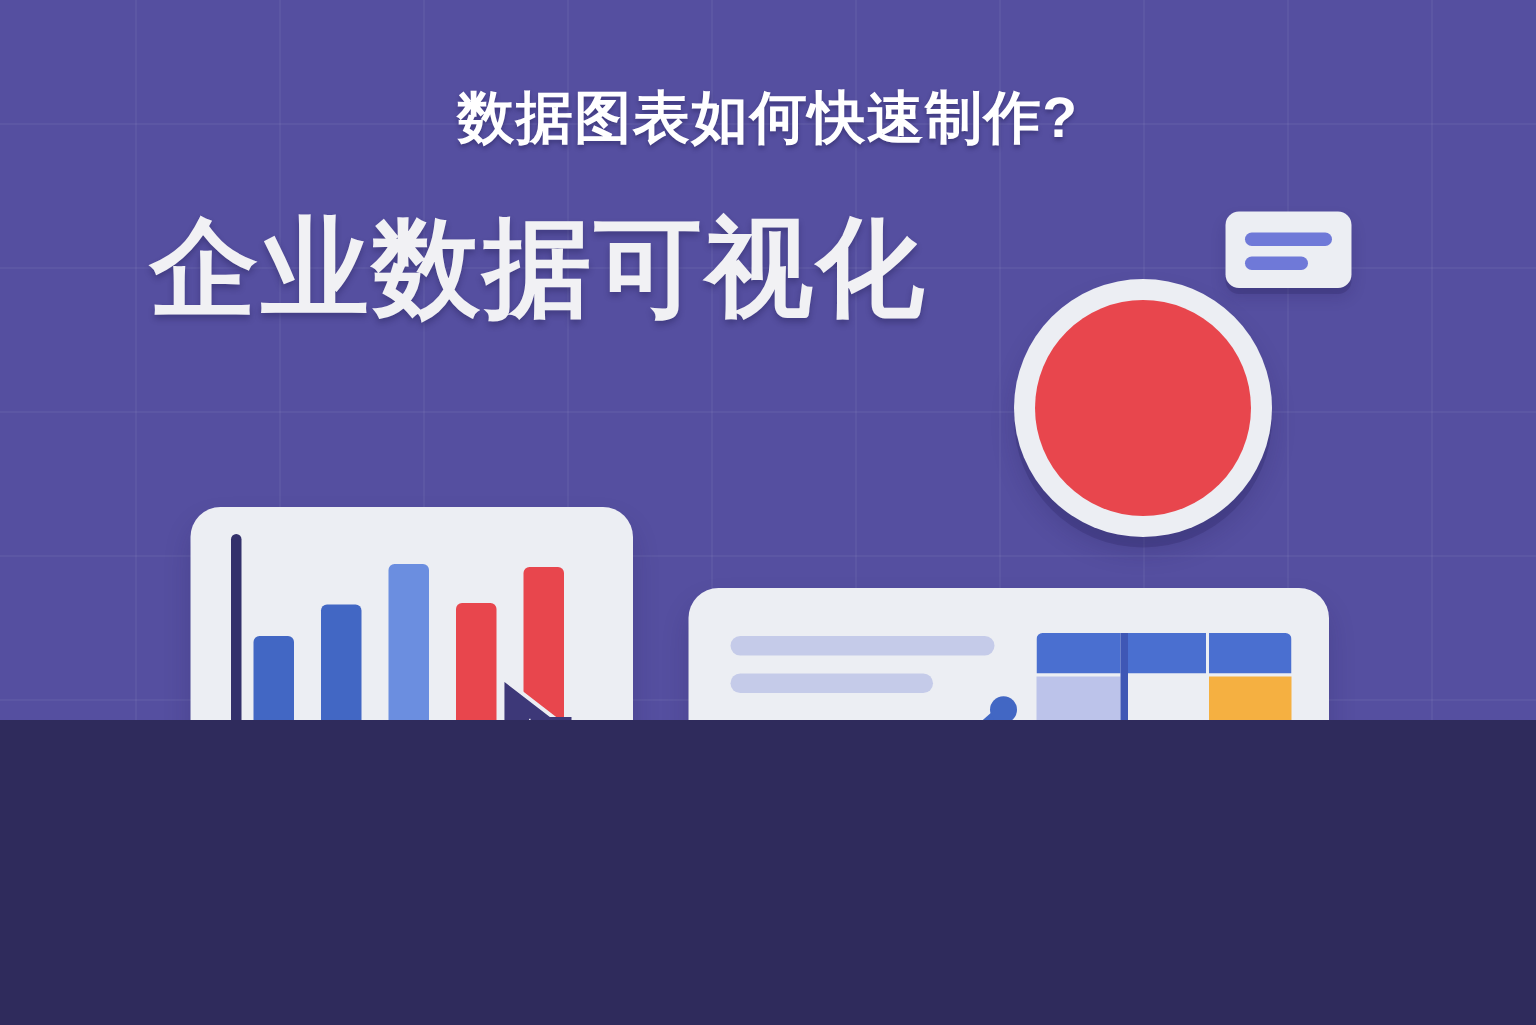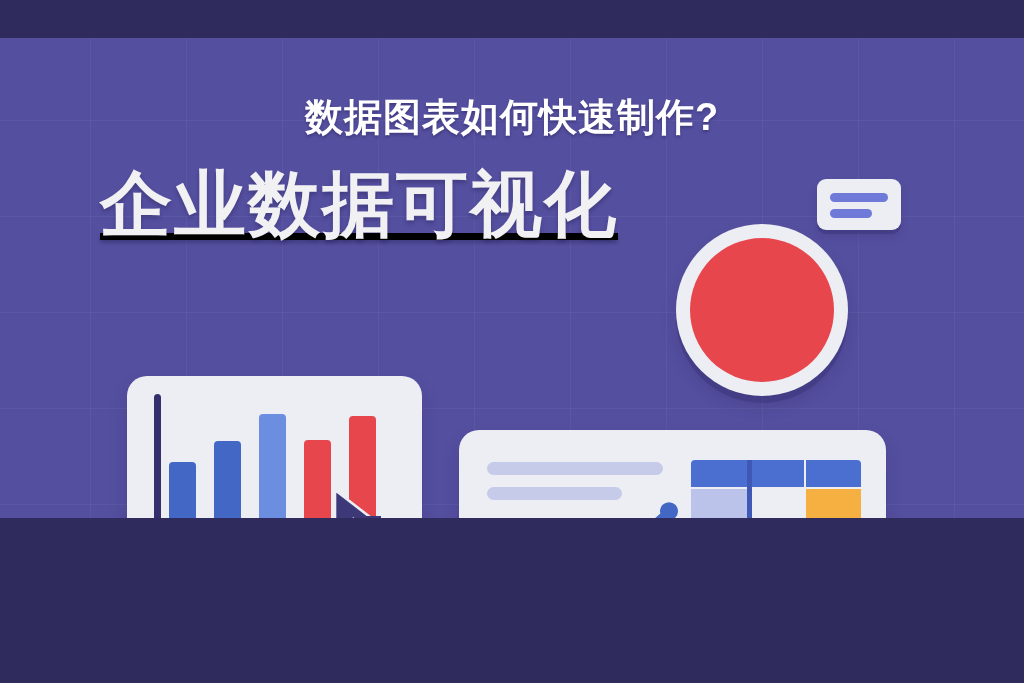--- a/index.html
+++ b/index.html
@@ -15,44 +15,42 @@
     position: relative;
     width: 1024px;
     height: 480px;
     overflow: hidden;
     background-color: #554fa0;
     background-image:
       linear-gradient(to right, rgba(255,255,255,0.045) 1.5px, transparent 1.5px),
       linear-gradient(to bottom, rgba(255,255,255,0.045) 1.5px, transparent 1.5px);
     background-size: 96px 96px;
     background-position: -6px -14px;
-    margin-top: 38px;
   }
 
   
   .subtitle {
     position: absolute;
     left: 0;
     top: 60px;
     width: 1024px;
     text-align: center;
     color: #ffffff;
     font-size: 38px;
     font-weight: bold;
     letter-spacing: 1px;
     line-height: 1;
     text-shadow: 0 2px 3px rgba(20,18,60,0.35);
     white-space: nowrap;
   }
   .title-block {
     position: absolute;
     left: 100px;
-    top: 124px;
+    top: 137px;
     width: 620px;
-    text-decoration: underline;
   }
   .title-line {
     color: #f1f1f4;
     font-size: 72px;
     font-weight: bold;
     line-height: 1.18;
     letter-spacing: 2px;
     text-shadow: 0 3px 4px rgba(20,18,60,0.30);
     white-space: nowrap;
   }

